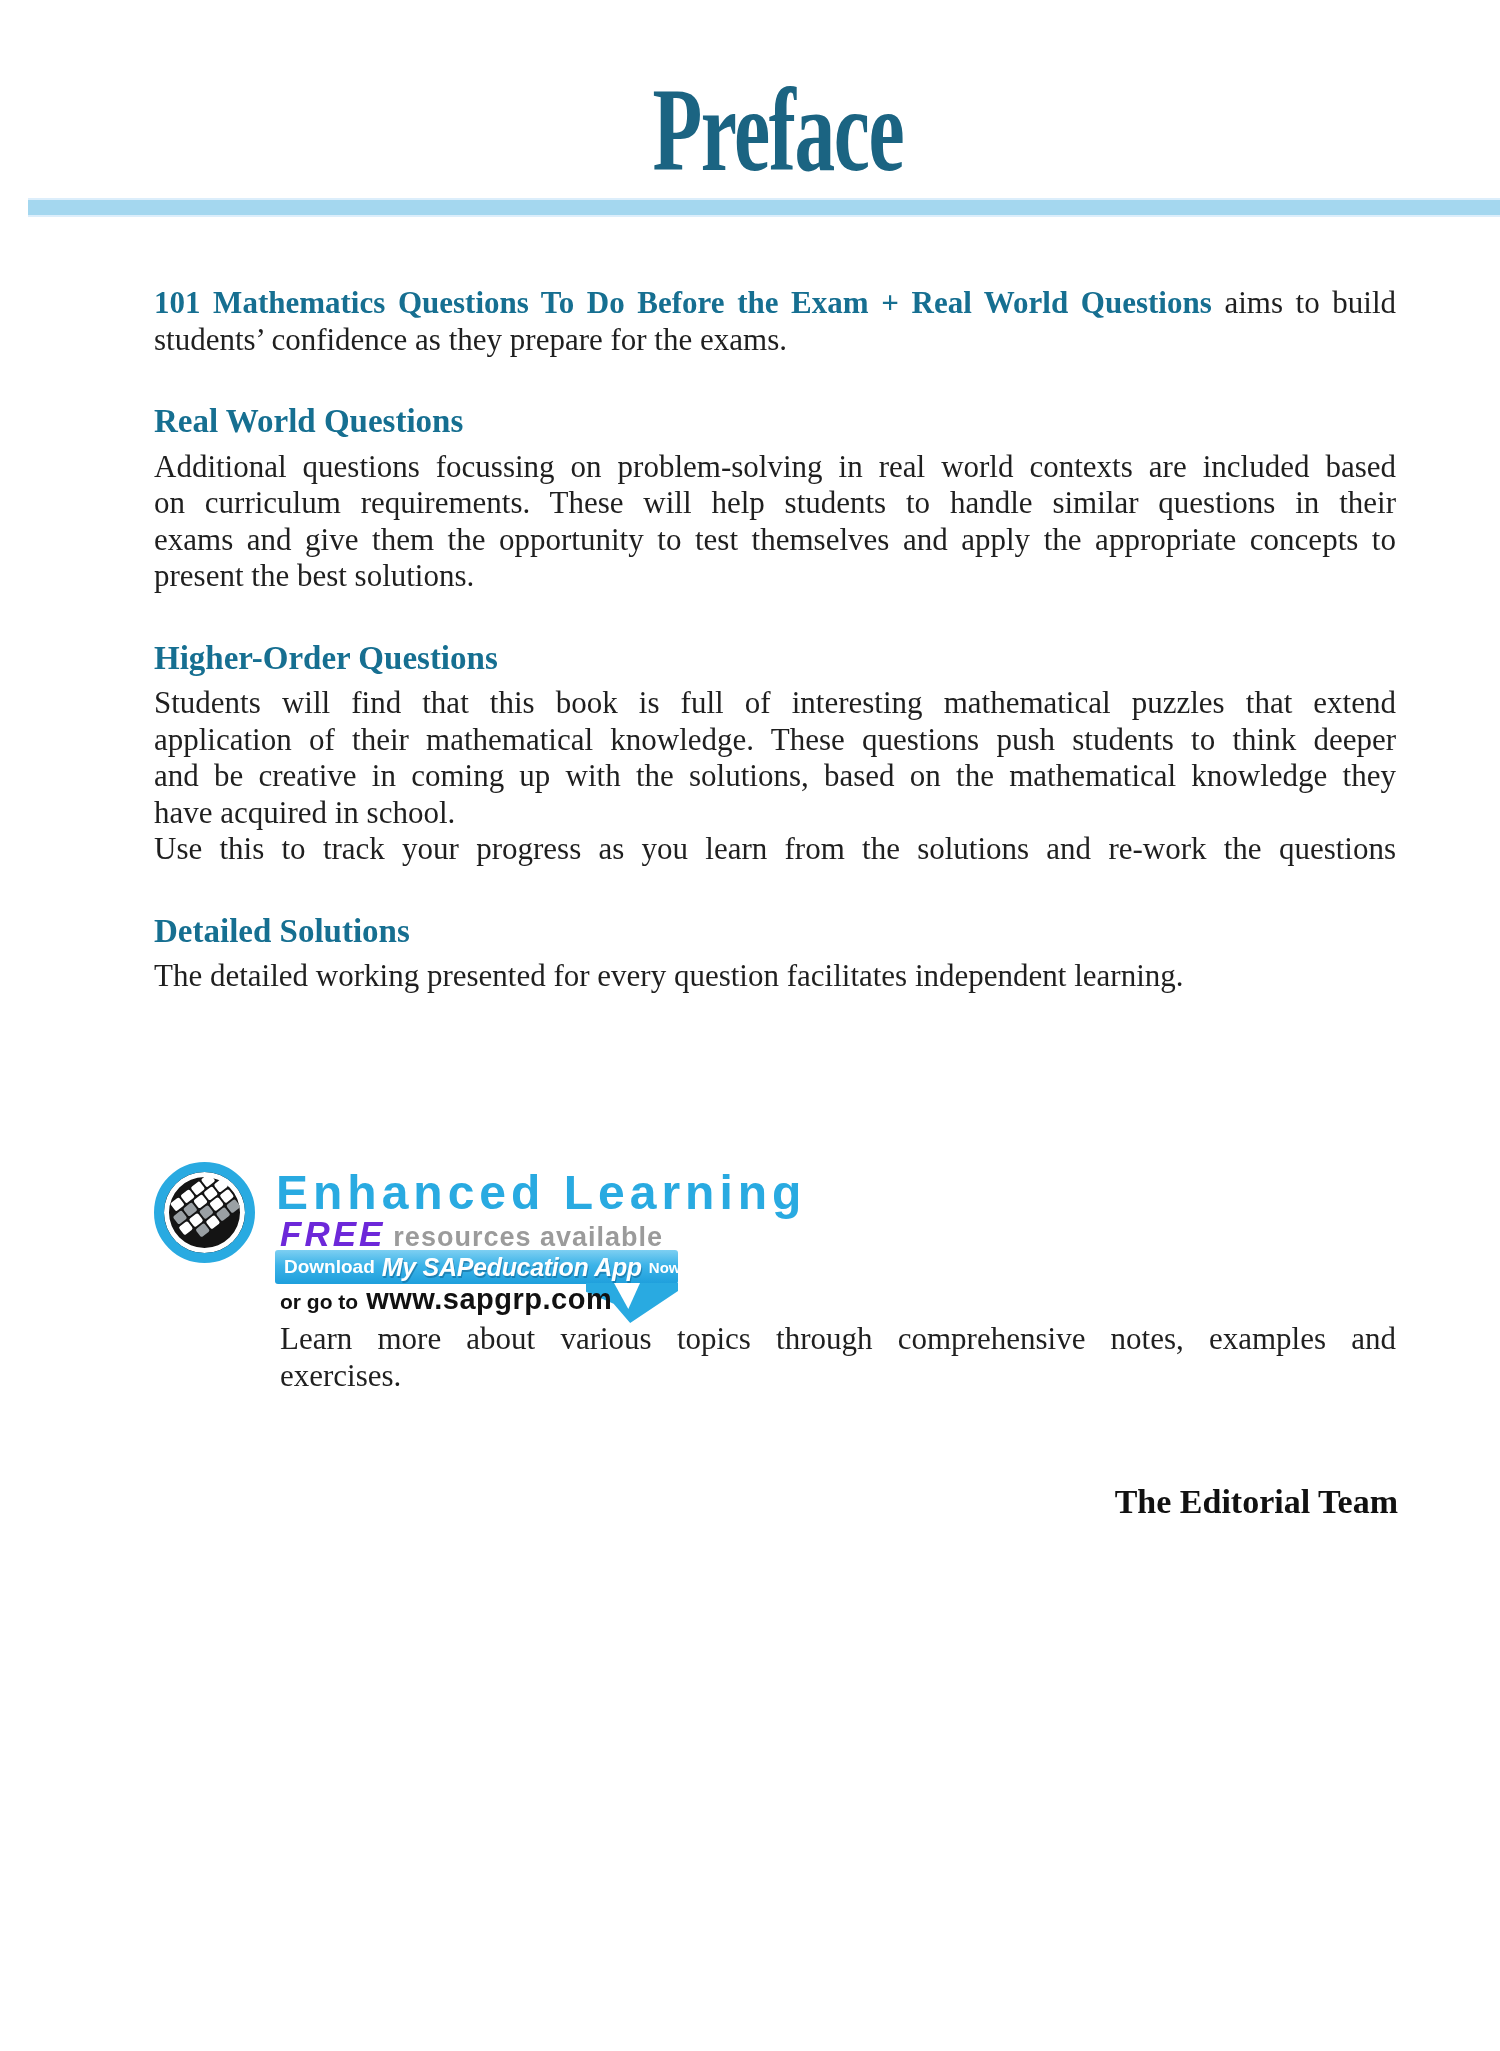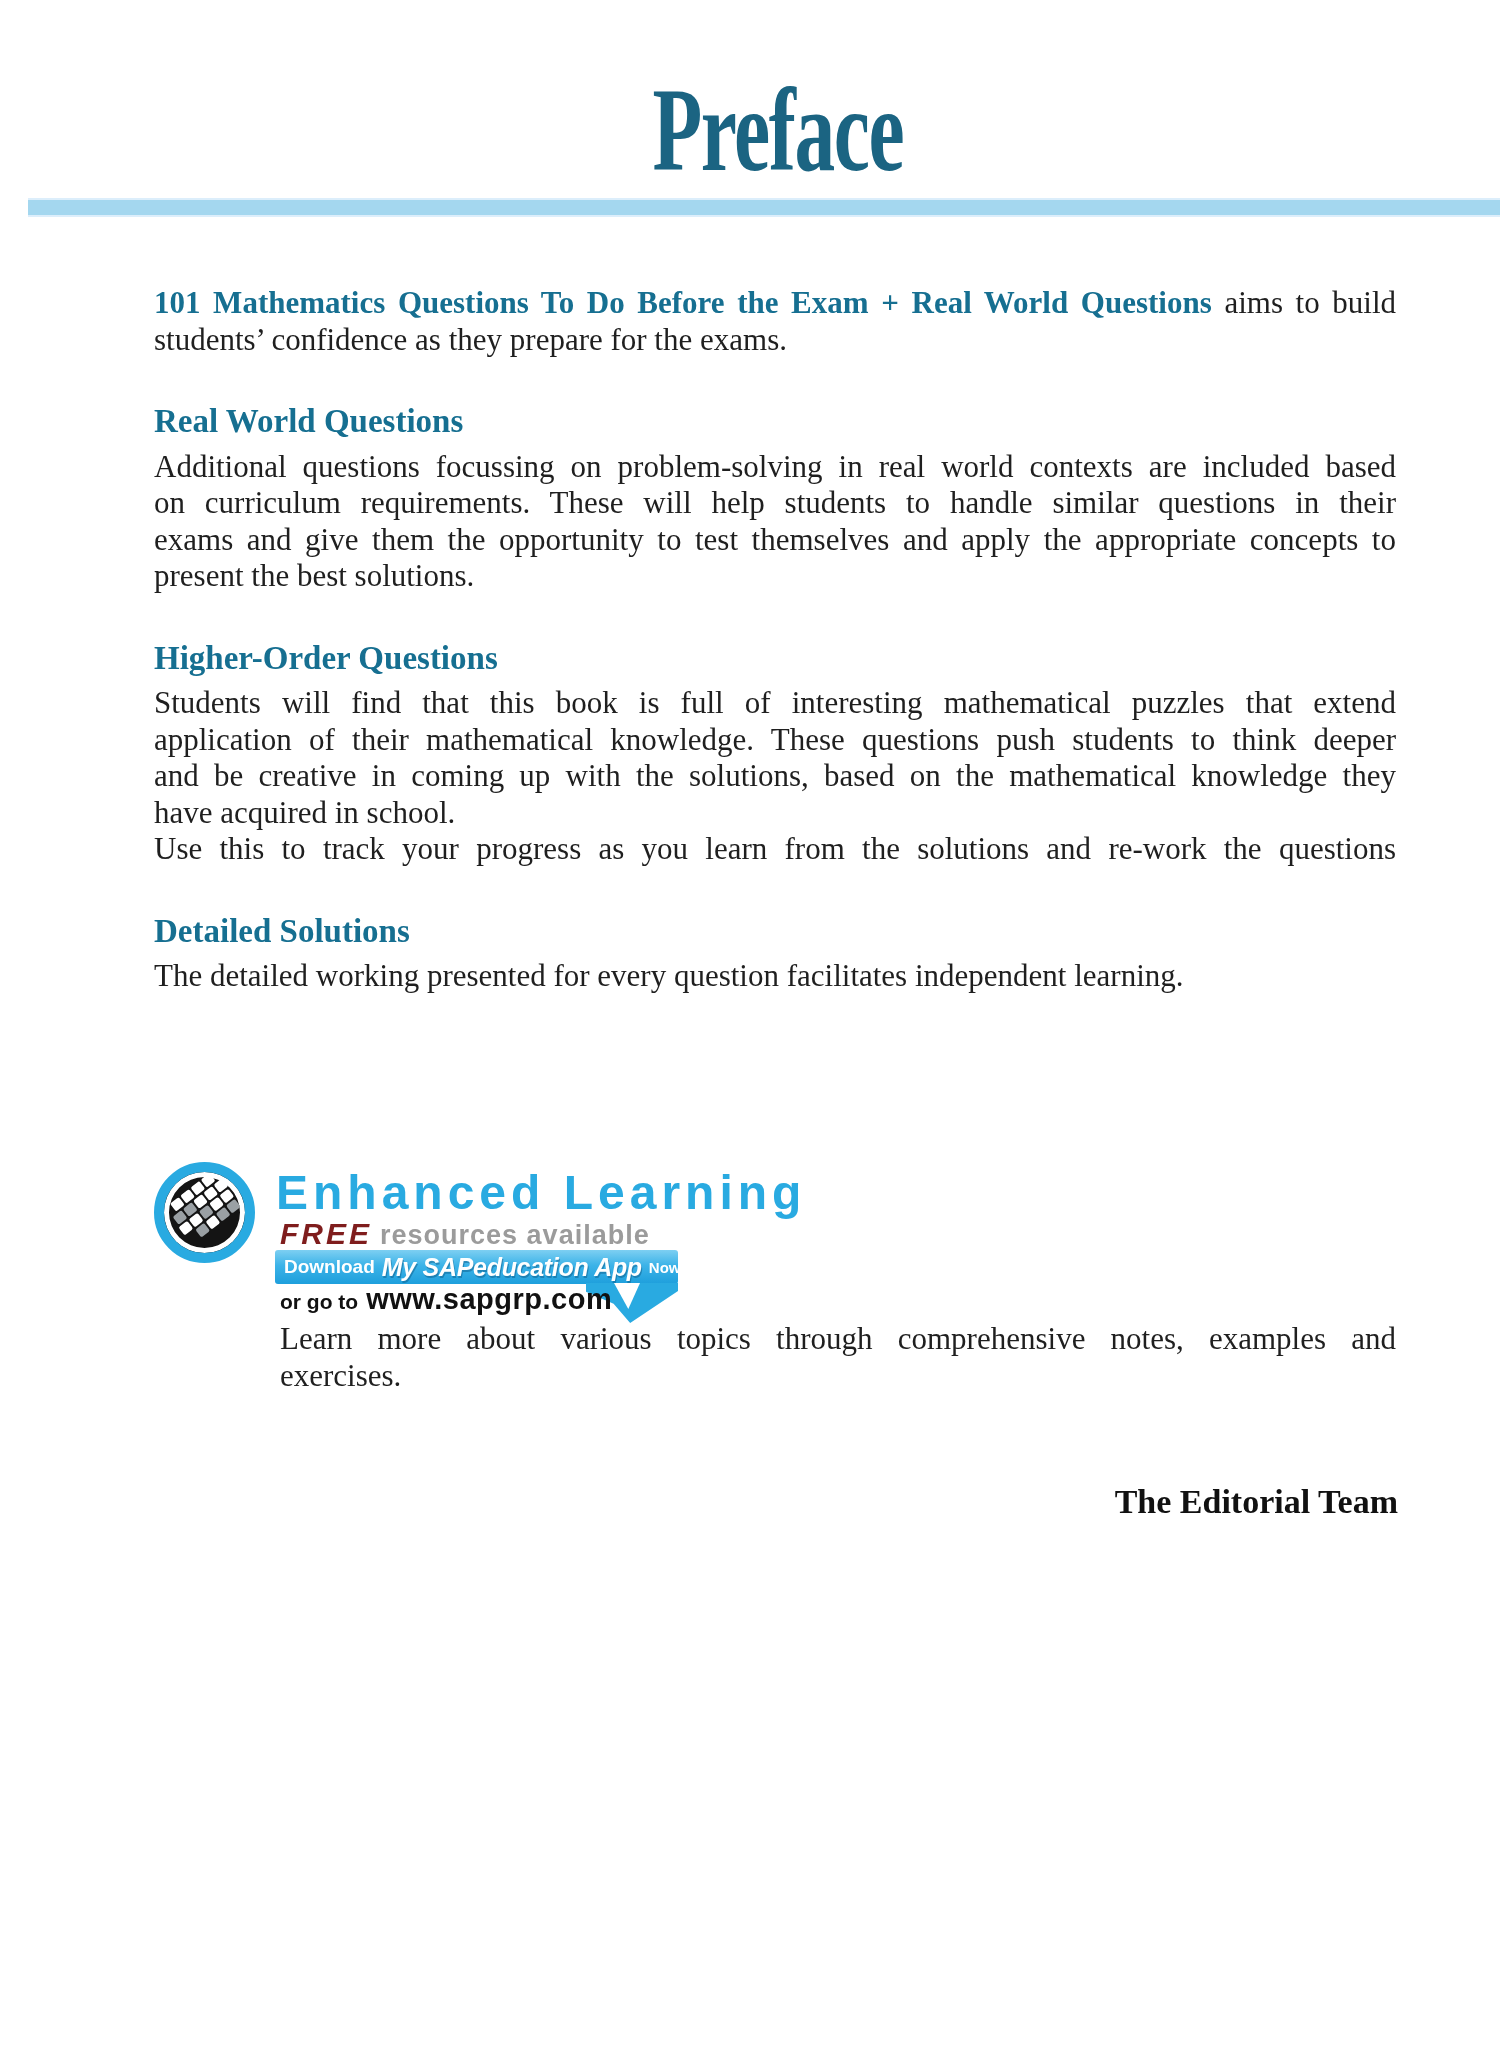--- a/index.html
+++ b/index.html
@@ -35,21 +35,21 @@
                box-shadow:inset 0 0 0 5px #ffffff;overflow:hidden;}
   .keys{position:absolute;left:7px;top:10px;width:70px;transform:rotate(-38deg);transform-origin:50% 50%;}
   .krow{display:flex;gap:2px;margin-bottom:2px;}
   .krow span{display:block;width:11px;height:10px;border-radius:2px;background:#ffffff;}
   .krow span.g{background:#9aa0a4;}
   .krow.o1{margin-left:8px;} .krow.o2{margin-left:2px;} .krow.o3{margin-left:12px;}
 
   .brand{position:absolute;left:122px;top:6px;font-size:48px;line-height:50px;font-weight:bold;
          color:var(--brand-blue);letter-spacing:5px;white-space:nowrap;}
   .free-line{position:absolute;left:126px;top:58px;line-height:28px;white-space:nowrap;}
-  .free{font-size:30px;font-style:italic;font-weight:600;color:#7f1d1d;letter-spacing:3px;}
+  .free{font-size:35px;font-style:italic;font-weight:600;color:#6d28d9;letter-spacing:3px;}
   .free-rest{font-size:27px;font-weight:bold;color:var(--gray);letter-spacing:1px;margin-left:8px;}
   .banner{position:absolute;left:121px;top:88px;width:403px;height:34px;box-sizing:border-box;
           border-radius:3px;display:flex;align-items:center;gap:7px;padding:0 9px;white-space:nowrap;
           background:linear-gradient(180deg,#7dcff2 0%,#3cb3e8 45%,#1e9fdc 100%);color:#ffffff;justify-content:space-between;}
   .bn-dl{font-size:19px;font-weight:bold;}
   .bn-app{font-size:25px;font-weight:bold;font-style:italic;letter-spacing:-0.3px;
           text-shadow:1px 2px 0 rgba(9,84,128,.45);}
   .bn-now{font-size:15px;font-weight:bold;}
   .tail{position:absolute;left:432px;top:121px;width:92px;height:40px;background:var(--brand-blue);
         clip-path:polygon(0 0,100% 0,100% 20%,48% 100%,30% 52%,0 22%);}

